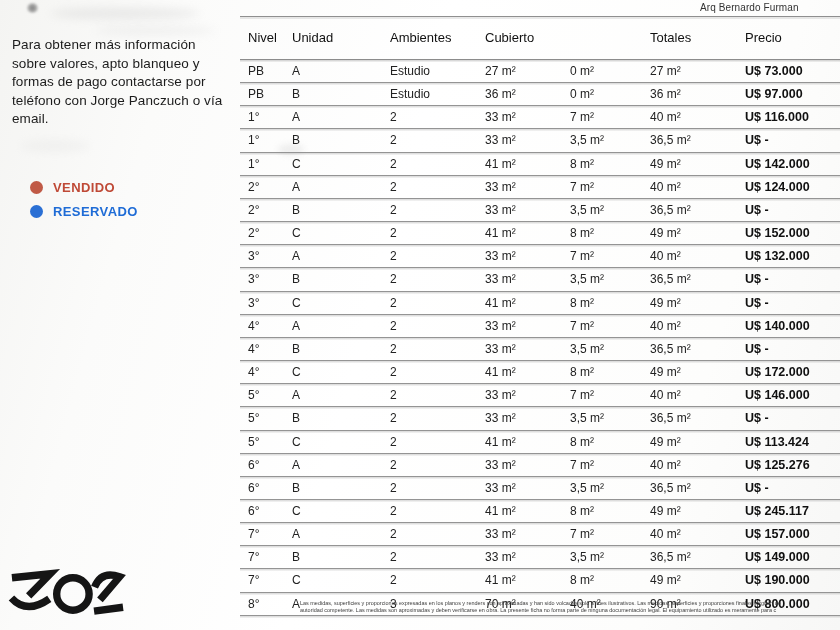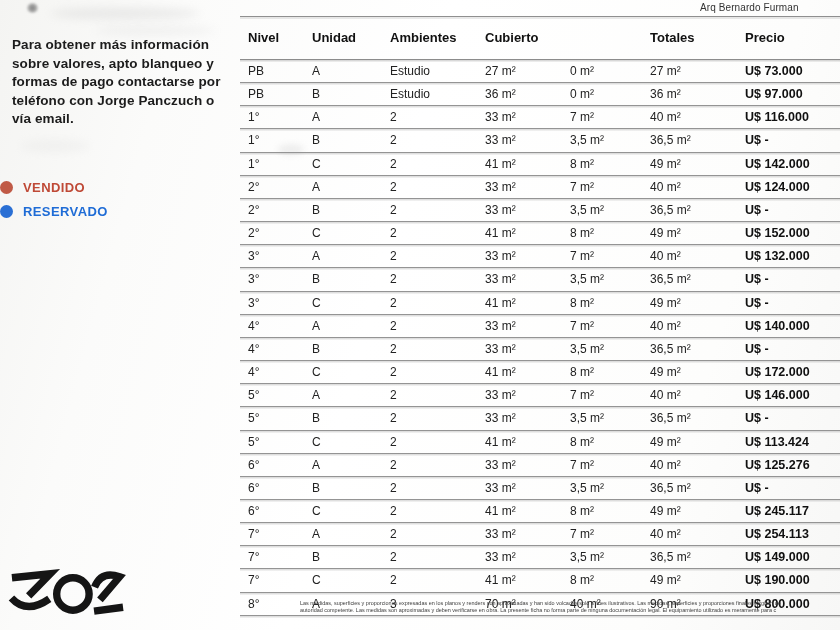--- a/index.html
+++ b/index.html
@@ -20,42 +20,42 @@
   .ghost3{left:20px;top:140px;width:70px;height:12px;background:#c9c9c9;filter:blur(5px);opacity:.16;}
   .ghost4{left:278px;top:144px;width:26px;height:11px;background:#b9b9b9;filter:blur(3px);opacity:.22;}
 
   
   .architect{position:absolute;left:700px;top:2px;font-size:10px;color:#333;letter-spacing:.1px;}
   .top-rule{position:absolute;left:240px;top:16px;width:600px;height:1px;background:#8f8f8f;
     box-shadow:0 1.5px 0 rgba(130,130,130,.35);}
 
   
   .info{position:absolute;left:12px;top:36px;width:214px;font-size:13.5px;line-height:18.5px;
-    font-weight:700;color:#1c1c1c;letter-spacing:.1px;}
-  .legend{position:absolute;left:0;top:175px;}
+    font-weight:400;color:#1c1c1c;letter-spacing:.1px;}
+  .legend{position:absolute;left:30px;top:175px;}
   .legend-item{display:flex;align-items:center;height:24px;}
   .dot{width:13px;height:13px;border-radius:50%;margin-right:10px;flex:0 0 auto;}
   .legend-label{font-size:13px;font-weight:700;letter-spacing:.4px;}
 
   
   .logo{position:absolute;left:8px;top:568px;width:118px;height:50px;}
   .logo svg{width:100%;height:100%;}
 
   
   .table{position:absolute;left:240px;top:16px;width:600px;}
   .t-head{position:relative;height:43px;border-bottom:1px solid #8c8c8c;
     box-shadow:0 1.5px 0 rgba(130,130,130,.3);}
-  .t-head .cell{line-height:43px;font-weight:700;font-size:13px;color:#111;}
+  .t-head .cell{line-height:43px;font-weight:400;font-size:13px;color:#111;}
   .t-body{position:relative;}
   .t-row{position:relative;height:22.17px;border-bottom:1px solid #949494;
     box-shadow:0 1.5px 0 rgba(140,140,140,.28);}
   .cell{position:absolute;top:0;bottom:0;white-space:nowrap;font-size:12px;line-height:22.17px;color:#222;}
   .t-row .cell.price{font-weight:700;font-size:12.5px;color:#101010;}
   .c0{left:8px;width:50px;}
-  .c1{left:72px;width:85px;}
+  .c1{left:52px;width:85px;}
   .c2{left:150px;width:92px;}
   .c3{left:245px;width:82px;}
   .c4{left:330px;width:76px;}
   .c5{left:410px;width:92px;}
   .c6{left:505px;width:95px;}
 
   
   .disclaimer{position:absolute;left:300px;top:600px;width:720px;
     font-size:7px;line-height:9px;color:#3d3d3d;
     transform:scale(.78);transform-origin:left top;}
@@ -290,21 +290,21 @@
           <span class="cell c5">49 m²</span>
           <span class="cell c6 price">U$ 245.117</span>
         </div>
         <div class="t-row">
           <span class="cell c0">7°</span>
           <span class="cell c1">A</span>
           <span class="cell c2">2</span>
           <span class="cell c3">33 m²</span>
           <span class="cell c4">7 m²</span>
           <span class="cell c5">40 m²</span>
-          <span class="cell c6 price">U$ 254.113</span>
+          <span class="cell c6 price">U$ 157.000</span>
         </div>
         <div class="t-row">
           <span class="cell c0">7°</span>
           <span class="cell c1">B</span>
           <span class="cell c2">2</span>
           <span class="cell c3">33 m²</span>
           <span class="cell c4">3,5 m²</span>
           <span class="cell c5">36,5 m²</span>
           <span class="cell c6 price">U$ 149.000</span>
         </div>

